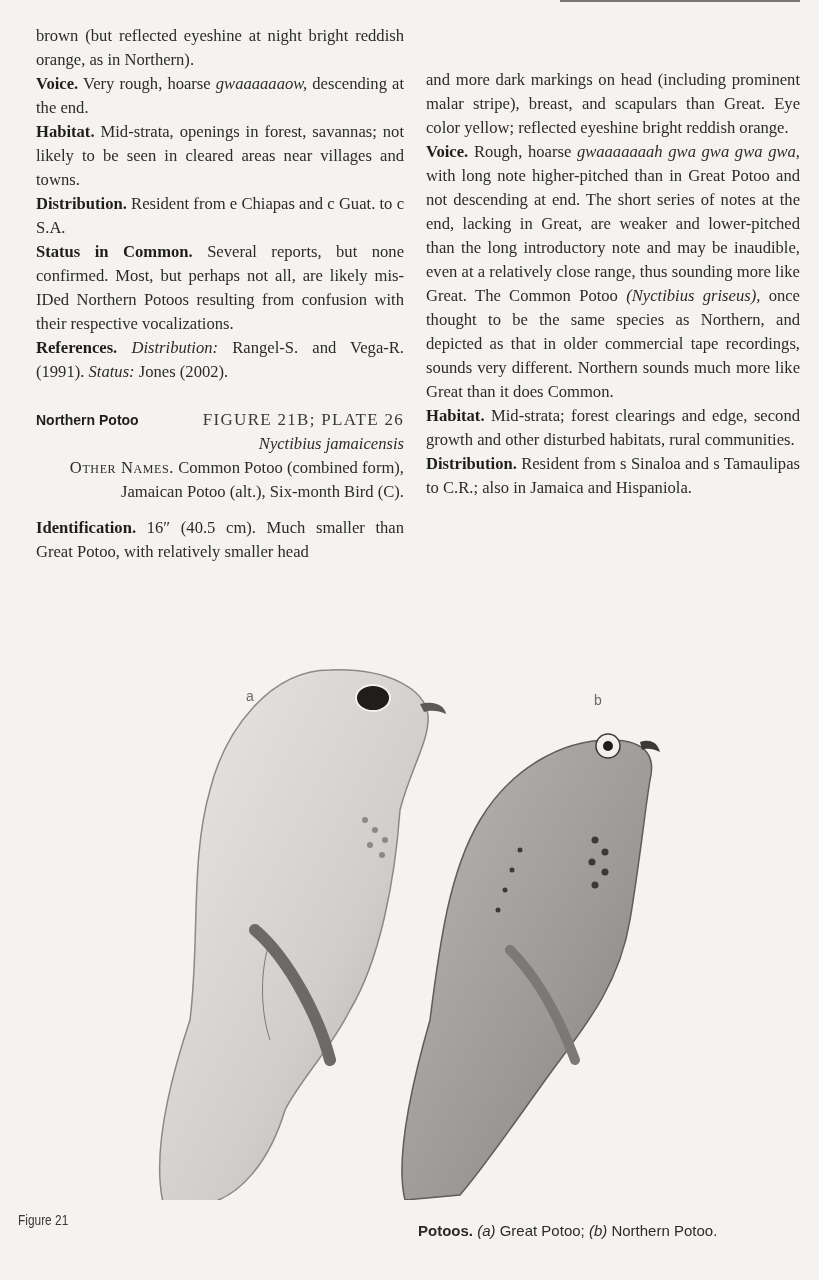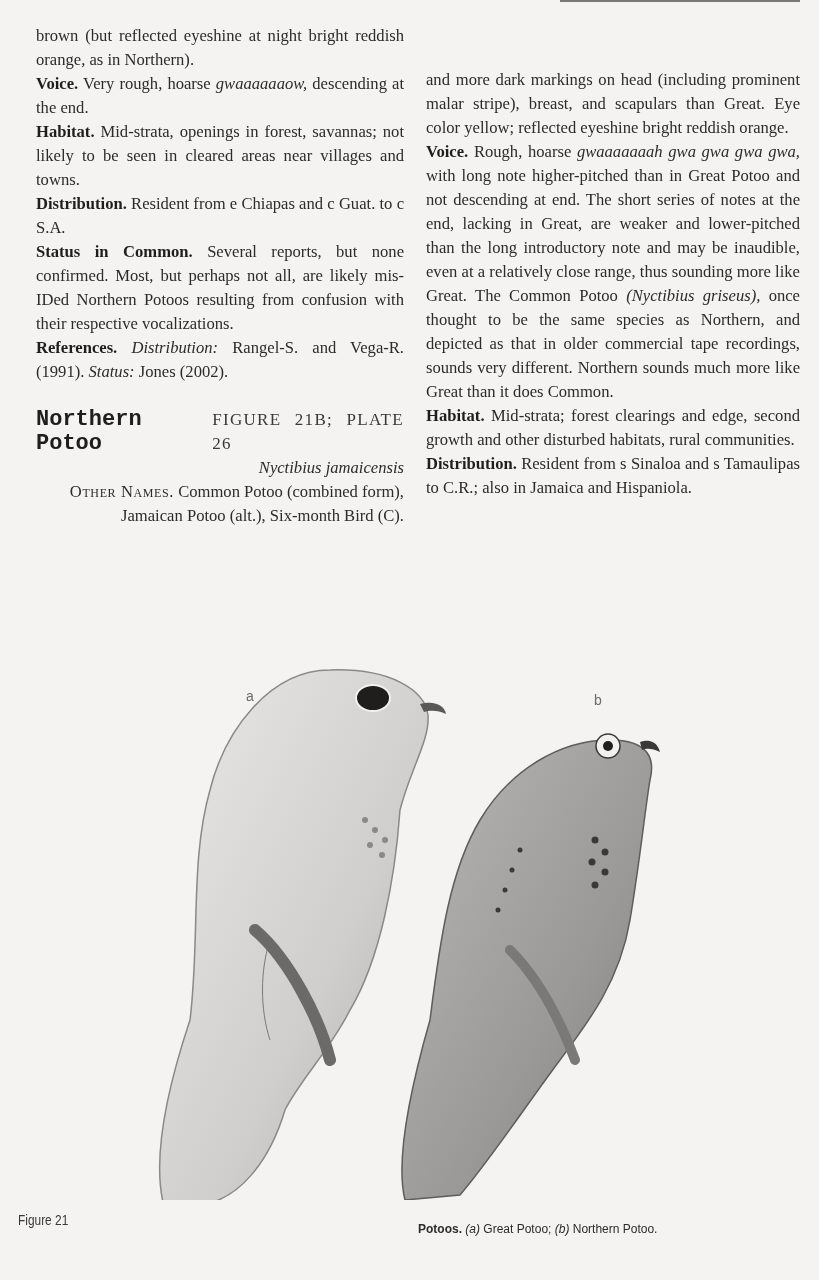--- a/index.html
+++ b/index.html
@@ -11,29 +11,29 @@
     color: #2c2b2a;
   }
   .top-rule { position: absolute; top: 0; left: 560px; width: 240px; height: 2px; background: #7a7877; }
   .col { position: absolute; top: 24px; font-size: 16.6px; line-height: 24px; text-align: justify; hyphens: none; }
   .col-left { left: 36px; width: 368px; }
   .col-right { left: 426px; width: 374px; margin-top: 44px; }
   .col p { margin: 0; }
   .col b { font-weight: bold; color: #1f1e1d; }
   .col i { font-style: italic; }
   .species-head { margin-top: 24px !important; display: flex; justify-content: space-between; align-items: baseline; }
-  .species-name { font-family: Liberation Mono, monospace; font-weight: bold; font-size: 22px; color: #1f1e1d; }
+  .species-name { font-family: Liberation Sans, sans-serif; font-weight: bold; font-size: 14px; color: #1f1e1d; }
   .species-fig { font-size: 17px; letter-spacing: 1.3px; color: #3a3938; }
   .indent { padding-left: 20px; text-align: right; }
   .smallcaps { font-variant: small-caps; letter-spacing: 0.6px; }
   .gap-top { margin-top: 12px !important; }
   .figure-area { position: absolute; left: 0; top: 640px; width: 819px; height: 560px; }
   .fig-label { position: absolute; font-family: "Liberation Sans", "DejaVu Sans", sans-serif; font-size: 14px; color: #6b6a69; }
   .figure-number { position: absolute; left: 18px; top: 1212px; font-family: "Liberation Sans", "DejaVu Sans", sans-serif; font-size: 14px; color: #3a3938; transform: scaleX(0.85); transform-origin: left; }
-  .caption { position: absolute; left: 418px; top: 1222px; font-family: "Liberation Sans", "DejaVu Sans", sans-serif; font-size: 12px; color: #2c2b2a; }
+  .caption { position: absolute; left: 418px; top: 1222px; font-family: "Liberation Sans", "DejaVu Sans", sans-serif; font-size: 15px; color: #2c2b2a; }
   .caption b { font-weight: bold; }
   .caption i { font-style: italic; }
 </style>
 </head>
 <body>
 
 <div class="top-rule"></div>
 
 <div class="col col-left">
   <p>brown (but reflected eyeshine at night bright reddish orange, as in Northern).</p>
@@ -42,20 +42,21 @@
   <p><b>Distribution.</b> <span>Resident from e Chiapas and c Guat. to c S.A.</span></p>
   <p><b>Status in Common.</b> <span>Several reports, but none confirmed. Most, but perhaps not all, are likely mis-IDed Northern Potoos resulting from confusion with their respective vocalizations.</span></p>
   <p><b>References.</b> <i>Distribution:</i> <span>Rangel-S. and Vega-R. (1991).</span> <i>Status:</i> <span>Jones (2002).</span></p>
 
   <p class="species-head">
     <span class="species-name">Northern Potoo</span>
     <span class="species-fig">FIGURE 21B; PLATE 26</span>
   </p>
   <p class="indent"><i>Nyctibius jamaicensis</i></p>
   <p class="indent"><span class="smallcaps">Other Names.</span> <span>Common Potoo (combined form), Jamaican Potoo (alt.), Six-month Bird (C).</span></p>
+  <p class="gap-top"><b>Identification.</b> <span>16″ (40.5 cm). Much smaller than Great Potoo, with relatively smaller head</span></p>
 </div>
 
 <div class="col col-right">
   <p>and more dark markings on head (including prominent malar stripe), breast, and scapulars than Great. Eye color yellow; reflected eyeshine bright reddish orange.</p>
   <p><b>Voice.</b> <span>Rough, hoarse </span><i>gwaaaaaaah gwa gwa gwa gwa,</i><span> with long note higher-pitched than in Great Potoo and not descending at end. The short series of notes at the end, lacking in Great, are weaker and lower-pitched than the long introductory note and may be inaudible, even at a relatively close range, thus sounding more like Great. The Common Potoo </span><i>(Nyctibius griseus),</i><span> once thought to be the same species as Northern, and depicted as that in older commercial tape recordings, sounds very different. Northern sounds much more like Great than it does Common.</span></p>
   <p><b>Habitat.</b> <span>Mid-strata; forest clearings and edge, second growth and other disturbed habitats, rural communities.</span></p>
   <p><b>Distribution.</b> <span>Resident from s Sinaloa and s Tamaulipas to C.R.; also in Jamaica and Hispaniola.</span></p>
 </div>
 
 <div class="figure-area">

